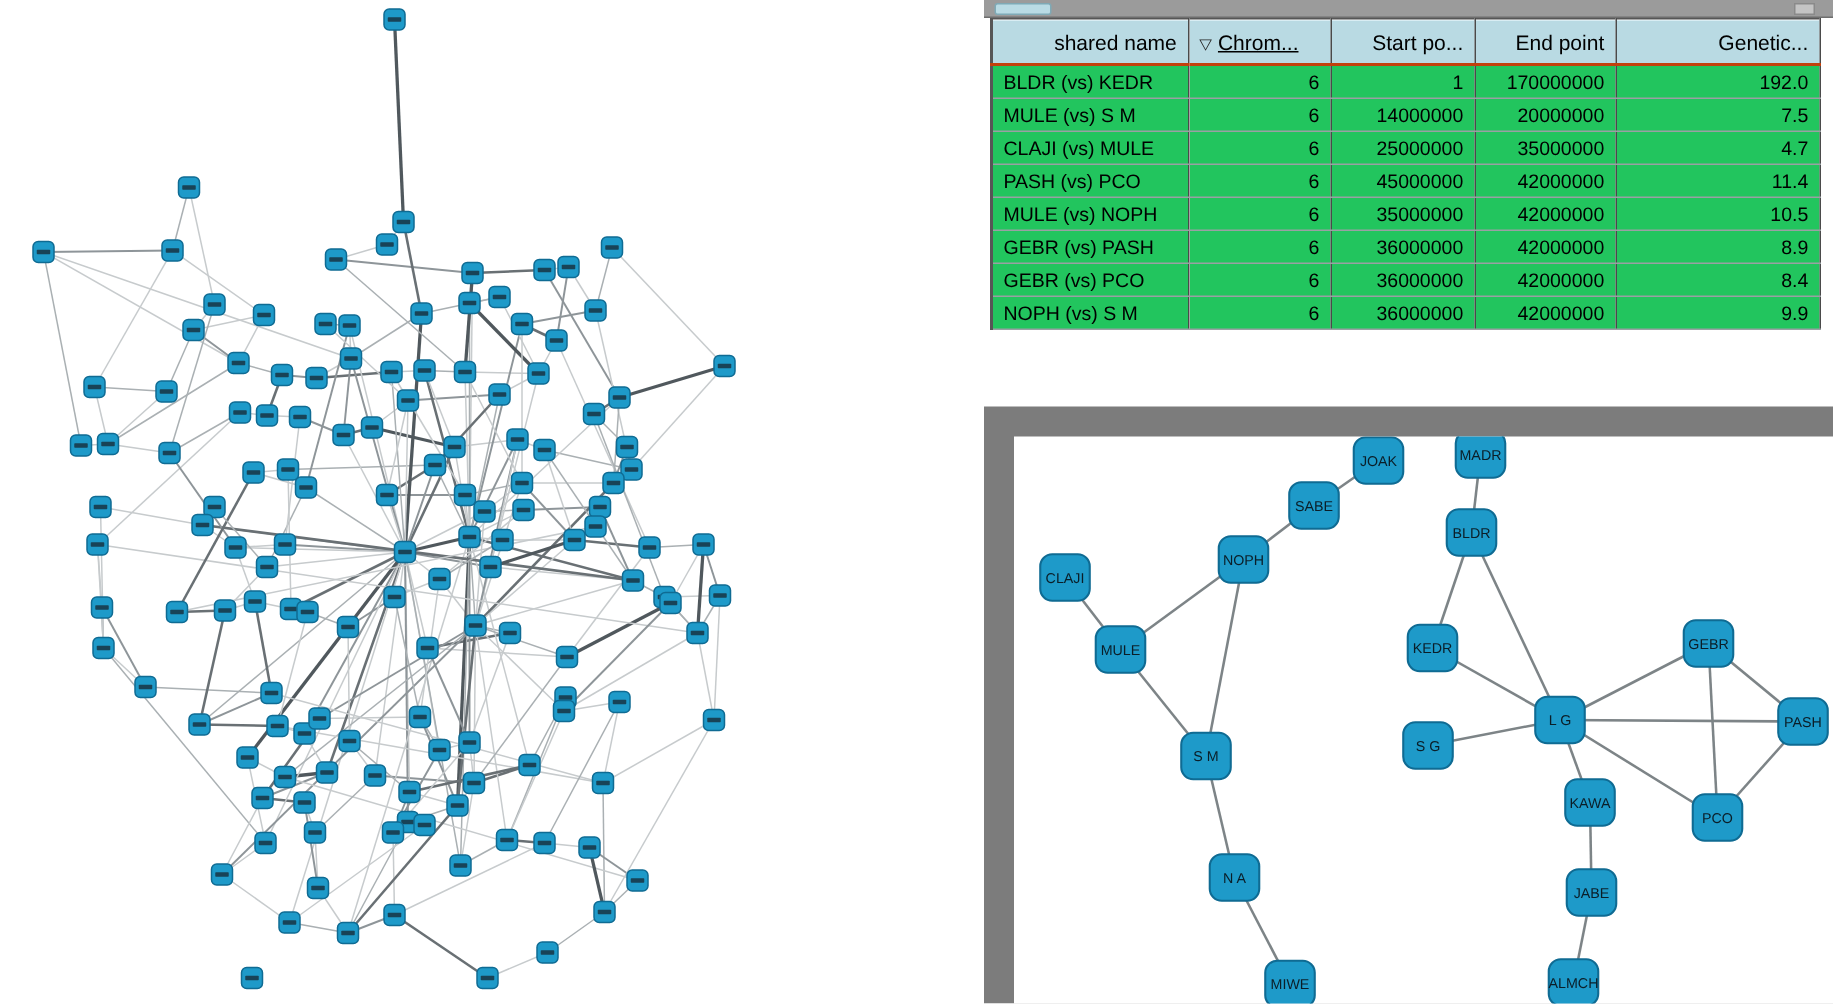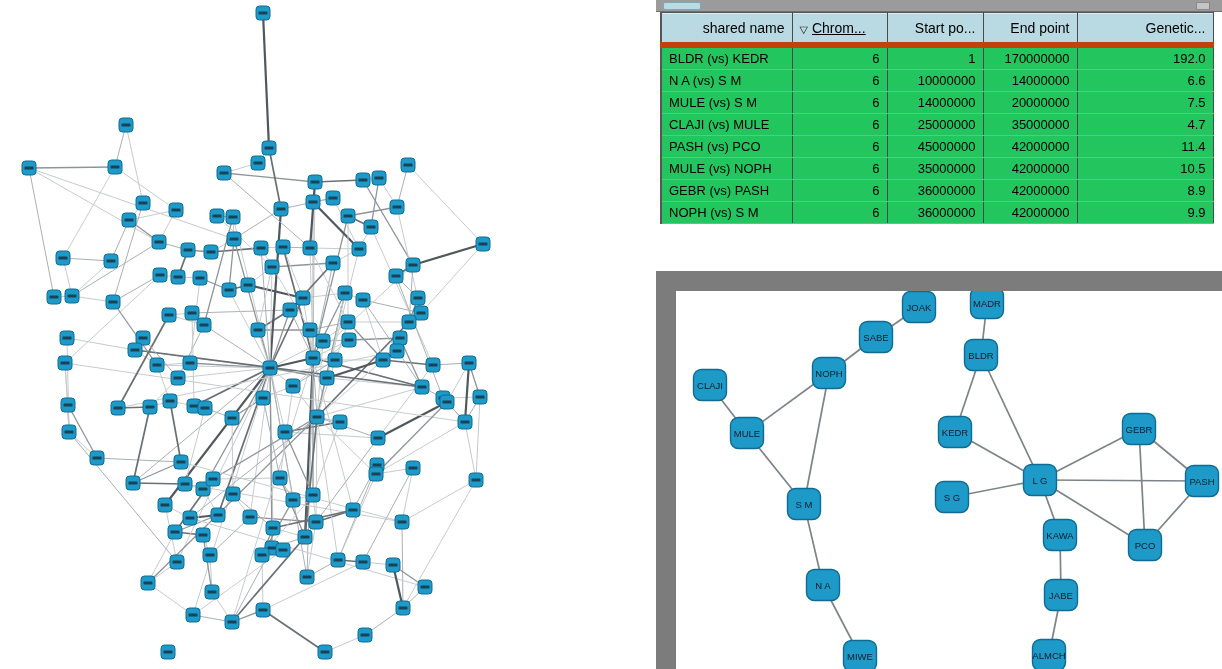--- a/index.html
+++ b/index.html
@@ -4,21 +4,21 @@
 <style>
   html,body{margin:0;padding:0;}
   body{width:1222px;height:669px;overflow:hidden;font-family:"Liberation Sans",sans-serif;background:#ffffff;}
   .app{position:relative;width:1222px;height:669px;background:#ffffff;}
   #overview{position:absolute;left:0;top:0;background:#ffffff;}
   .right{position:absolute;left:656px;top:0;width:566px;height:669px;}
   .hscroll{position:absolute;left:0;top:0;width:566px;height:12px;background:#9b9b9b;border-bottom:1px solid #6e6e6e;box-sizing:border-box;}
   .hscroll .thumb{position:absolute;left:7px;top:2px;width:38px;height:8px;background:#b9dbe4;border:1px solid #7fa9b5;border-radius:2px;box-sizing:border-box;}
   .hscroll .corner{position:absolute;right:12px;top:2px;width:14px;height:8px;background:#c4c4c4;border:1px solid #8a8a8a;box-sizing:border-box;}
   table.attr{position:absolute;left:4px;top:12px;width:552px;border-collapse:collapse;table-layout:fixed;background:#ffffff;border:1px solid #565656;border-left:2px solid #565656;}
-  table.attr th{height:29px;background:#b9dae3;border-right:1px solid #4a4a4a;border-bottom:6px solid #c2410c;font-size:14px;font-weight:normal;color:#000;padding:0 7px;white-space:nowrap;overflow:hidden;box-shadow:inset 0 1px 0 #d9edf3;}
+  table.attr th{height:29px;background:#b9dae3;border-right:1px solid #4a4a4a;border-bottom:2px solid #c2410c;font-size:14px;font-weight:normal;color:#000;padding:0 7px;white-space:nowrap;overflow:hidden;box-shadow:inset 0 1px 0 #d9edf3;}
   table.attr td{height:21px;border-right:1px solid #4a4a4a;border-bottom:1px solid #9aa0a3;font-size:13px;color:#000;padding:0 7px;white-space:nowrap;overflow:hidden;background:#22c55e;}
   table.attr th:nth-child(1){text-align:right;}
   table.attr th:nth-child(2){text-align:left;text-decoration:underline;}
   table.attr th:nth-child(3),table.attr th:nth-child(4),table.attr th:nth-child(5){text-align:right;}
   table.attr td:nth-child(1){text-align:left;}
   table.attr td:nth-child(2),table.attr td:nth-child(3),table.attr td:nth-child(4),table.attr td:nth-child(5){text-align:right;}
   .sort{display:inline-block;margin-right:4px;font-size:11px;color:#222;transform:scaleY(0.9);}
   .panel{position:absolute;left:0;top:271px;width:566px;height:398px;background:#7c7c7c;box-sizing:border-box;padding:20px;}
   #subnet{background:#ffffff;display:block;}
   .ov-node{cursor:pointer;}
@@ -914,27 +914,20 @@
         </thead>
       <tbody id="tbody">
           <tr>
             <td>BLDR (vs) KEDR</td>
             <td>6</td>
             <td>1</td>
             <td>170000000</td>
             <td>192.0</td>
           </tr>
           <tr>
-            <td>N A (vs) S M</td>
-            <td>6</td>
-            <td>10000000</td>
-            <td>14000000</td>
-            <td>6.6</td>
-          </tr>
-          <tr>
             <td>MULE (vs) S M</td>
             <td>6</td>
             <td>14000000</td>
             <td>20000000</td>
             <td>7.5</td>
           </tr>
           <tr>
             <td>CLAJI (vs) MULE</td>
             <td>6</td>
             <td>25000000</td>
@@ -956,20 +949,27 @@
             <td>10.5</td>
           </tr>
           <tr>
             <td>GEBR (vs) PASH</td>
             <td>6</td>
             <td>36000000</td>
             <td>42000000</td>
             <td>8.9</td>
           </tr>
           <tr>
+            <td>GEBR (vs) PCO</td>
+            <td>6</td>
+            <td>36000000</td>
+            <td>42000000</td>
+            <td>8.4</td>
+          </tr>
+          <tr>
             <td>NOPH (vs) S M</td>
             <td>6</td>
             <td>36000000</td>
             <td>42000000</td>
             <td>9.9</td>
           </tr>
         </tbody>
     </table>
 
     <div class="panel">

